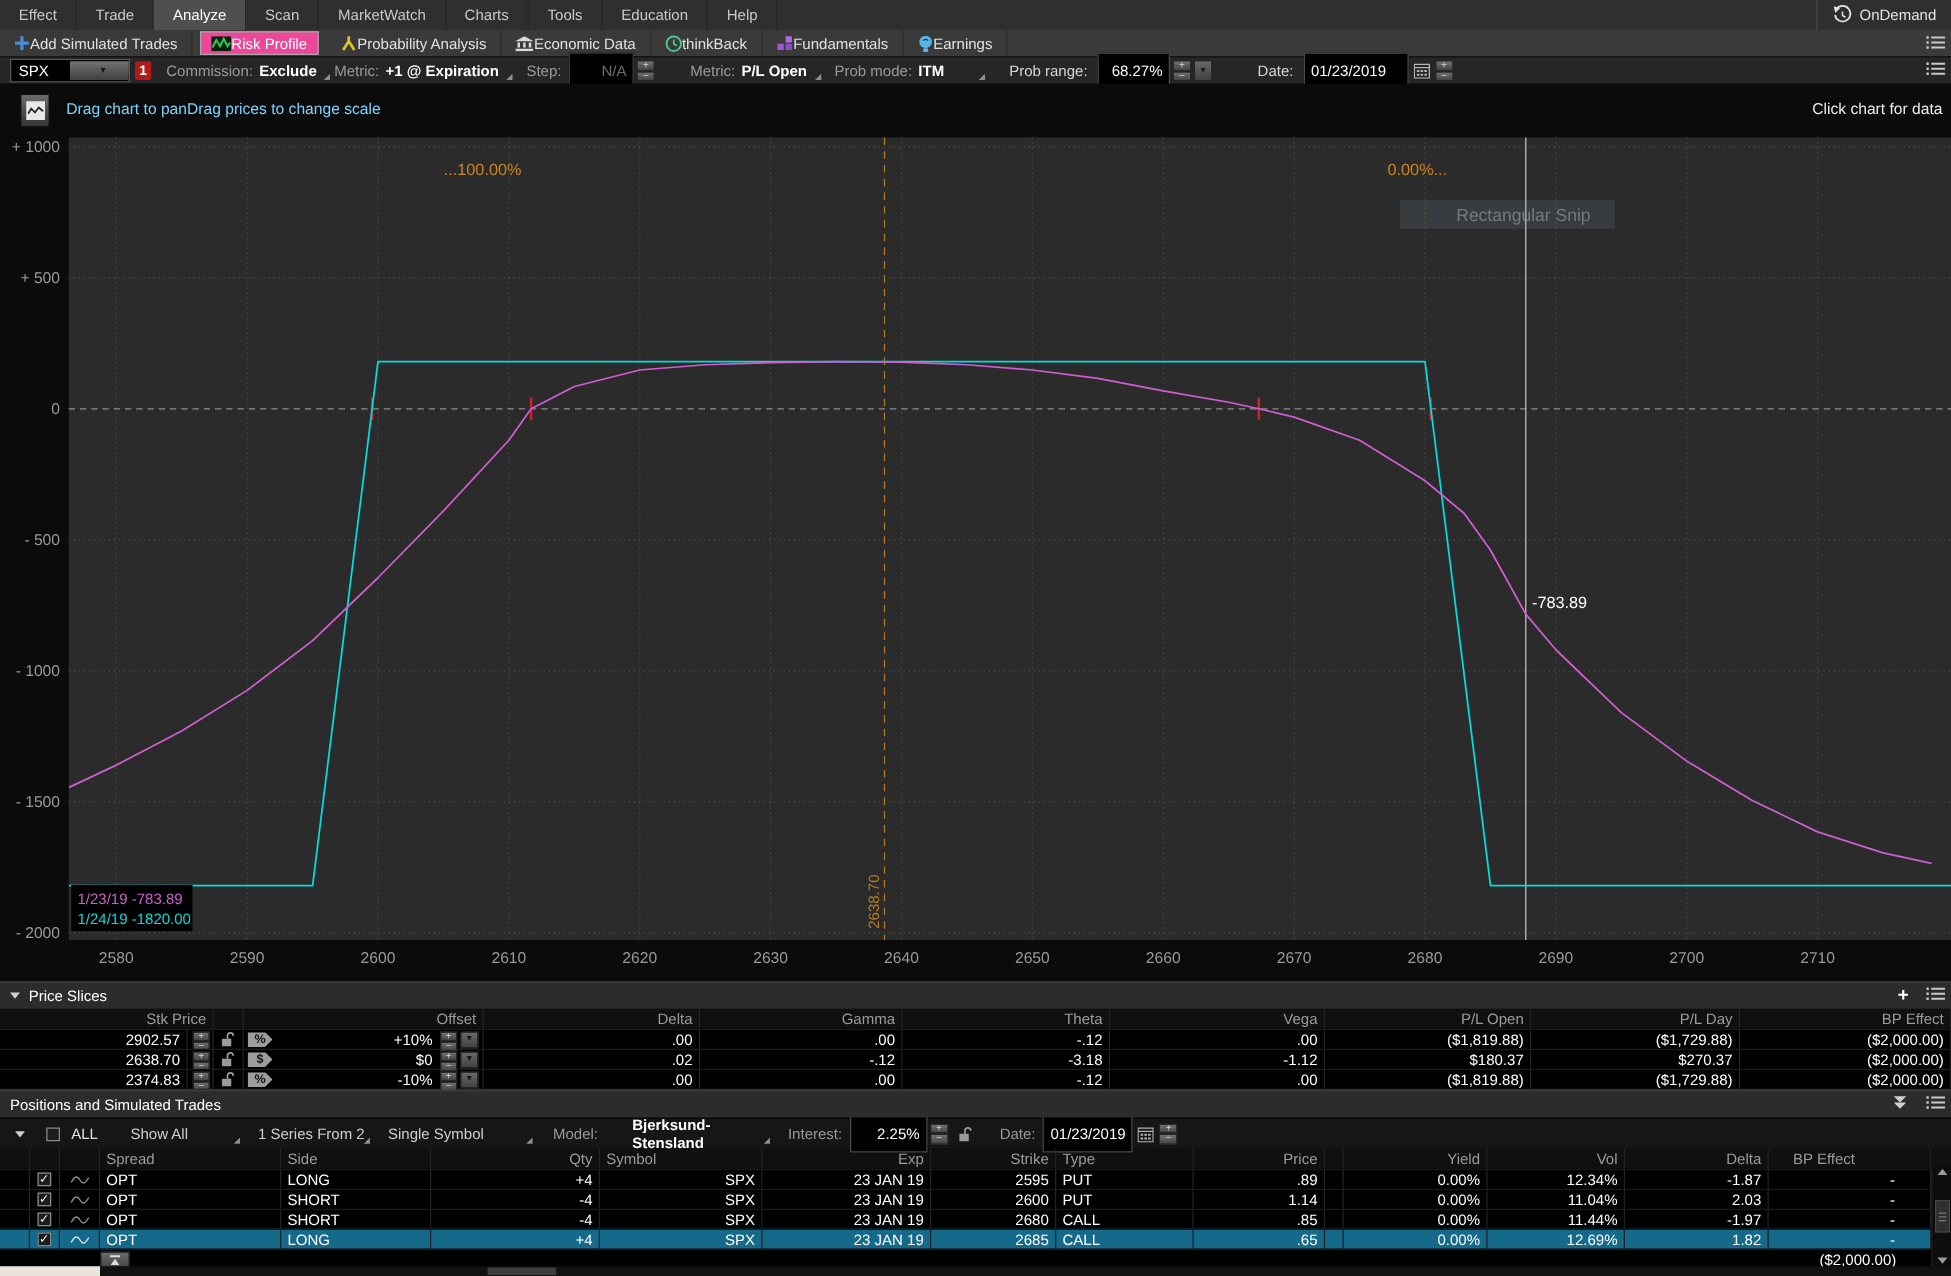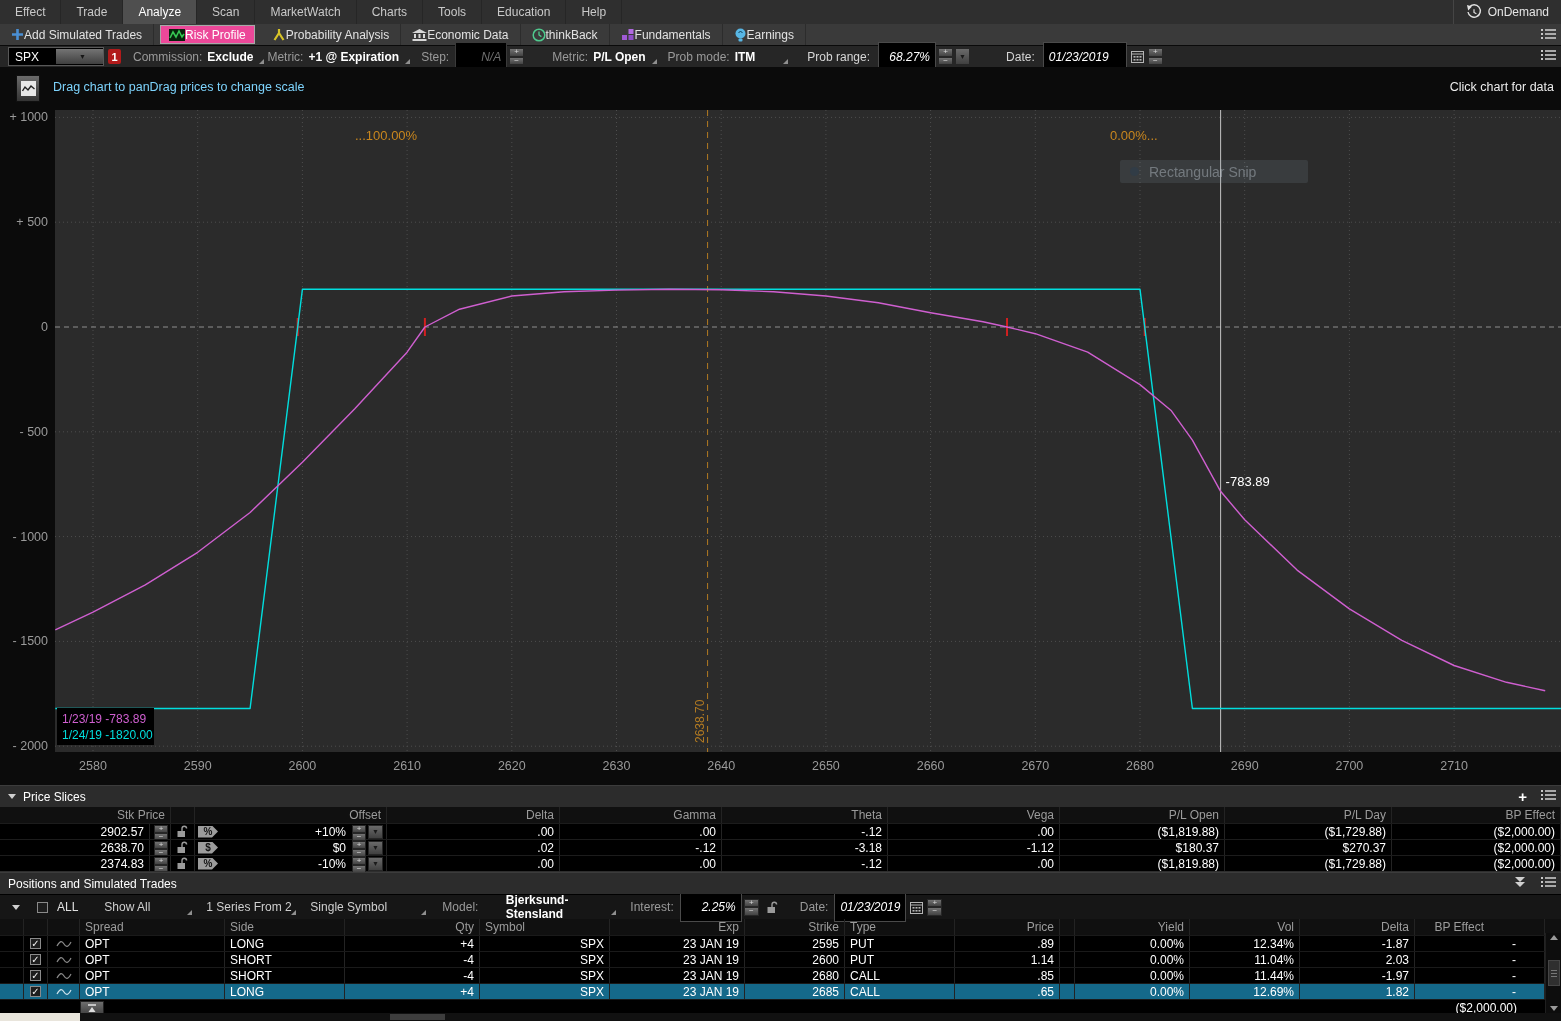--- a/index.html
+++ b/index.html
@@ -30,39 +30,39 @@
   .combo span{padding-left:6px;color:#fff;flex:1;}
   .combo .cbtn{width:15px;height:15px;background:linear-gradient(#747474,#3f3f3f);display:flex;align-items:center;justify-content:center;color:#161616;font-size:7px;}
   .badge1{margin-left:4px;width:13px;height:15px;background:#b11b1b;color:#fff;font-weight:bold;
           display:flex;align-items:center;justify-content:center;border-radius:2px;font-size:11px;}
   .grp{position:relative;display:flex;align-items:center;height:100%;padding-right:14px;}
   .grp.dd::after{content:"";position:absolute;right:3px;bottom:3px;border-left:5px solid transparent;border-bottom:5px solid #8f8f8f;}
   .lbl{color:#9a9a9a;}
   .lblw{color:#d6d6d6;}
   .val{color:#fff;font-weight:bold;margin-left:5px;}
   .ibox{background:#000;border:1px solid #4a4a4a;height:30px;box-sizing:border-box;color:#fff;
-        display:inline-flex;align-items:center;padding:0 5px;font-style:italic;}
+        display:inline-flex;align-items:center;padding:0 5px;}
   .ibox.r{justify-content:flex-end;}
   .ibox.dis{color:#6e6e6e;border-color:#3a3a3a;}
   .spin{display:inline-flex;flex-direction:column;width:15px;height:17px;box-sizing:border-box;margin-left:2px;}
   .spin i{flex:1;background:linear-gradient(#727272,#434343);border:1px solid #262626;color:#d8d8d8;
           font-style:normal;font-size:8px;line-height:6px;display:flex;align-items:center;justify-content:center;}
   .ddb{width:15px;height:17px;margin-left:2px;background:linear-gradient(#6a6a6a,#404040);border:1px solid #262626;
        box-sizing:border-box;color:#1a1a1a;font-size:7px;display:inline-flex;align-items:center;justify-content:center;}
 
   
   .chart-panel{position:absolute;top:67px;left:0;width:1561px;height:718px;background:#0b0b0b;}
   #chart-svg{position:absolute;left:0;top:0;}
   .chart-btn{position:absolute;left:16px;top:8px;width:22px;height:25px;background:linear-gradient(#6b6b6b,#343434);
              border:1px solid #101010;display:flex;align-items:center;justify-content:center;}
   .chart-btn .inner{width:15px;height:15px;background:#e8e8e8;display:flex;align-items:center;justify-content:center;}
   .drag-hint{position:absolute;left:53px;top:13px;color:#7dd3fc;font-size:12.5px;}
   .click-hint{position:absolute;right:7px;top:13px;color:#ececec;font-size:12.5px;}
-  .snip-ghost{position:absolute;left:1120px;top:93px;width:188px;height:23px;background:rgba(150,168,185,.14);
-              display:flex;align-items:center;gap:10px;padding-left:10px;box-sizing:border-box;
+  .snip-ghost{position:absolute;left:1120px;top:93px;width:172px;height:23px;background:rgba(150,168,185,.14);
+              display:flex;align-items:center;gap:10px;padding-left:26px;box-sizing:border-box;
               color:rgba(210,222,232,.38);font-size:14px;border-radius:2px;}
   .snip-dot{width:9px;height:9px;border-radius:50%;background:rgba(40,60,80,.45);}
 
   
   .price-slices{position:absolute;top:785px;left:0;width:1561px;}
   .titlebar{height:21px;background:#2c2c2c;border-top:1px solid #3c3c3c;display:flex;align-items:center;
             padding-left:8px;color:#fff;position:relative;}
   .chev{width:0;height:0;border-left:4px solid transparent;border-right:4px solid transparent;
         border-top:5px solid #cfcfcf;margin-right:7px;}
   .tb-icons{position:absolute;right:5px;top:0;height:100%;display:flex;align-items:center;gap:14px;}

